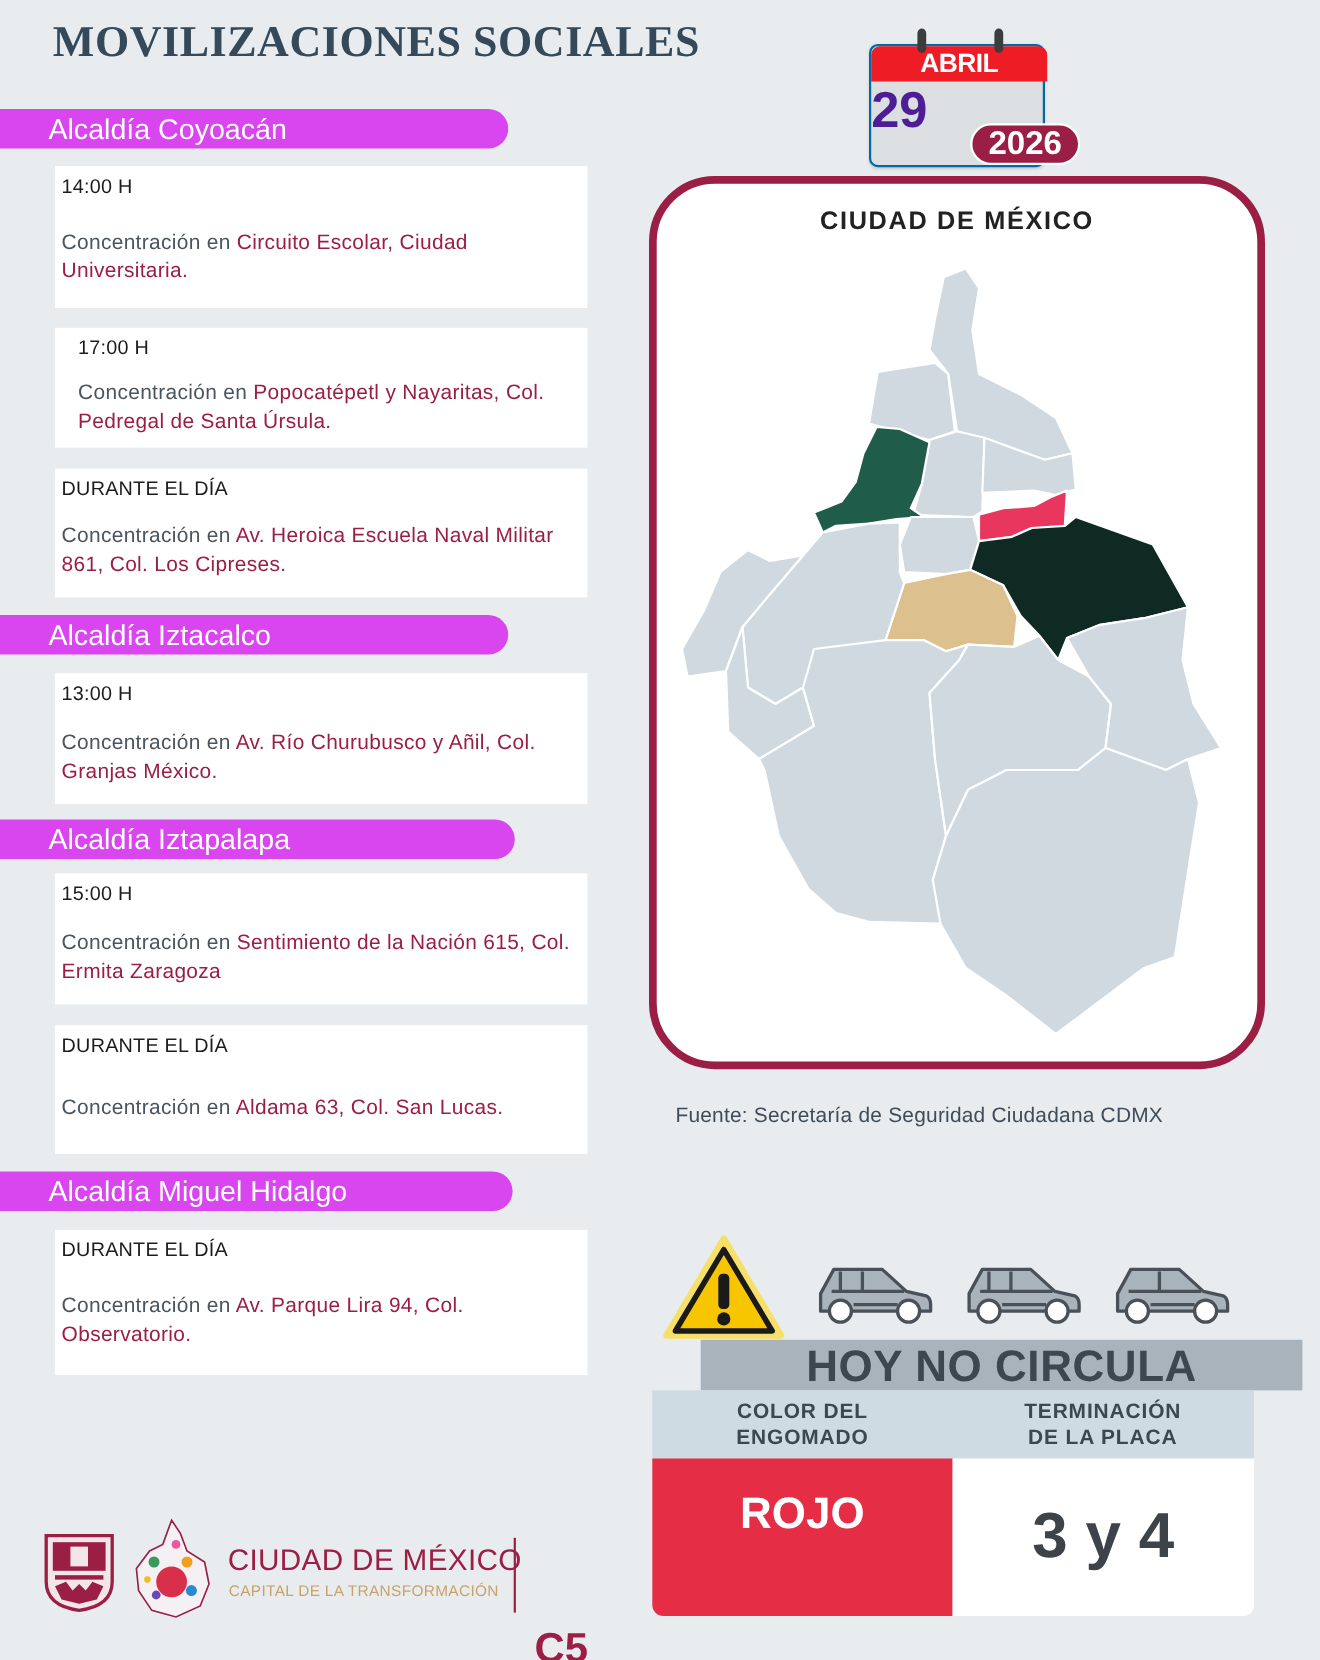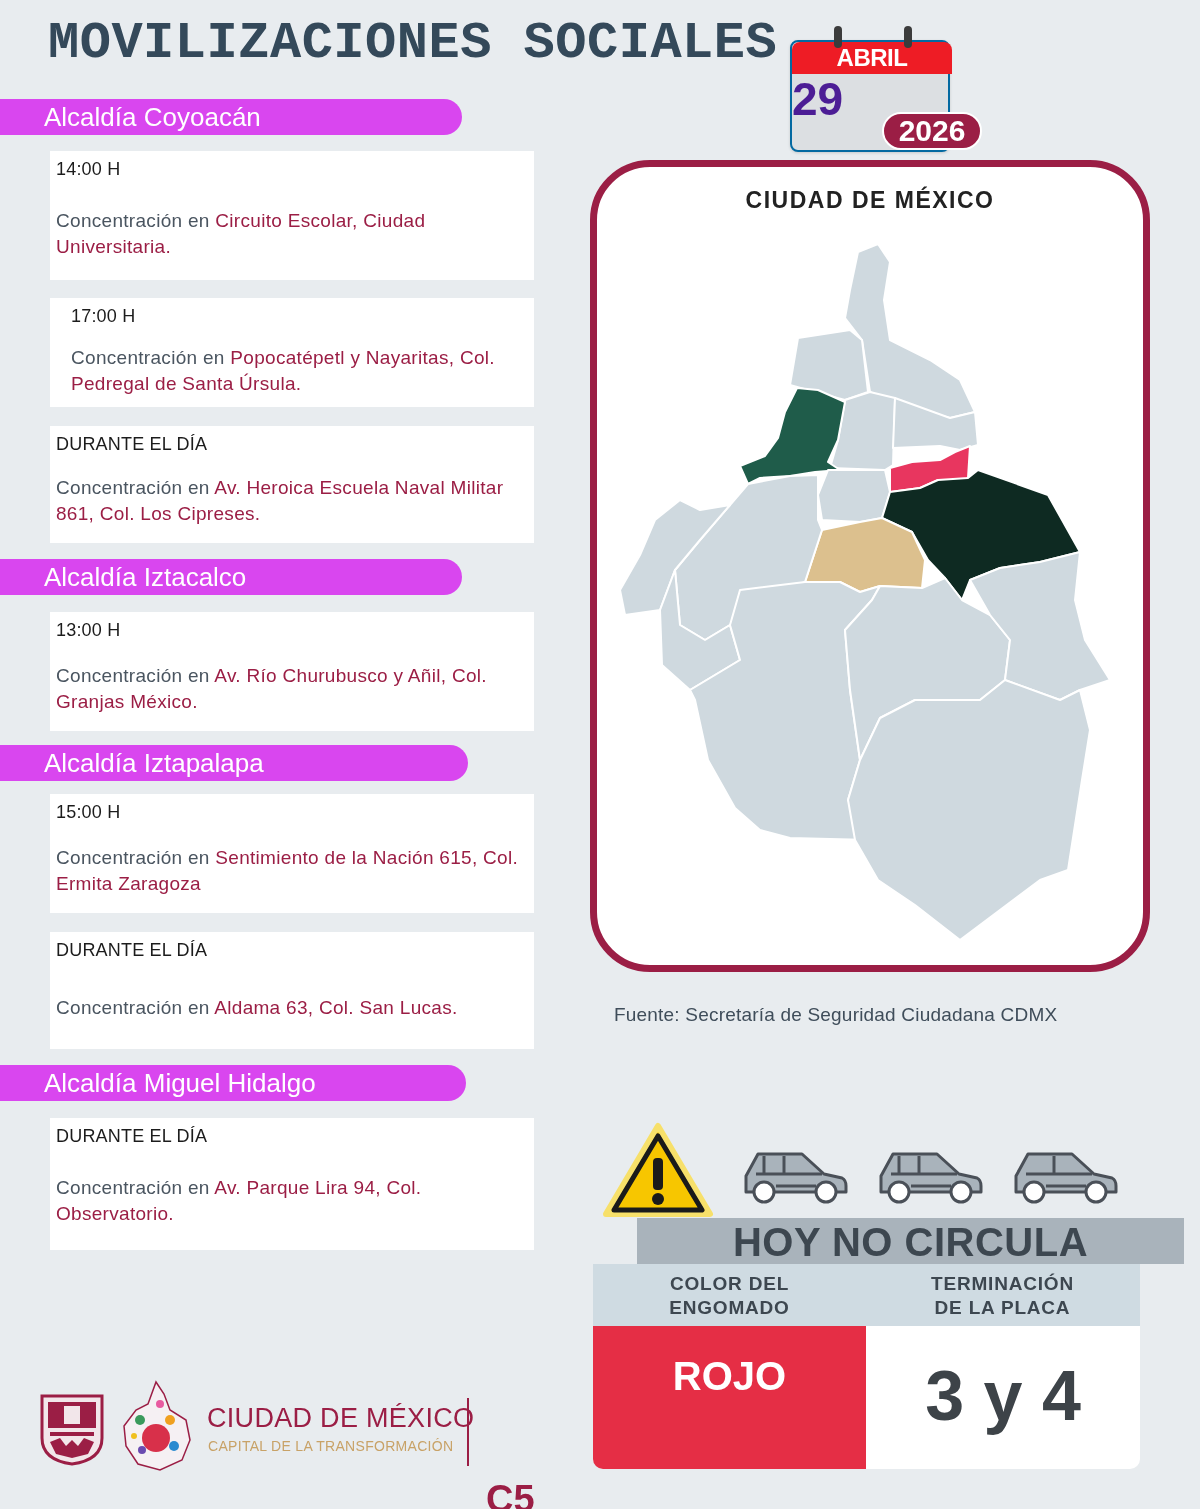--- a/index.html
+++ b/index.html
@@ -5,22 +5,22 @@
   * { box-sizing: border-box; margin: 0; padding: 0; }
   html, body { width: 1200px; height: 1509px; }
   body {
     background: #e8ecef;
     font-family: "Liberation Sans", sans-serif;
     position: relative;
     overflow: hidden;
   }
   .title {
     position: absolute; left: 48px; top: 14px;
-    font-family: Liberation Mono, monospace;
-    font-weight: 700; font-size: 52px; color: #34495a;
+    font-family: Liberation Serif, serif;
+    font-weight: 700; font-size: 40px; color: #34495a;
     letter-spacing: 0.5px;
   }
   
   .calendar { position: absolute; left: 790px; top: 22px; width: 190px; height: 130px; }
   .cal-body {
     position: absolute; left: 0; top: 18px; width: 160px; height: 112px;
     background: #dcdfe2; border-radius: 8px; border: 2px solid #0369a1;
     box-shadow: 0 1px 3px rgba(0,0,0,0.15);
   }
   .cal-head {
@@ -97,21 +97,21 @@
     color: #fff; font-weight: 700; font-size: 40px;
   }
   .hnc-holo {
     position: absolute; left: 0; bottom: 0; width: 100%; height: 38px;
     background: #b1081e; color: #fff; font-weight: 700; font-size: 21px;
     text-align: center; line-height: 38px;
   }
   .hnc-plates {
     position: absolute; left: 866px; top: 1326px; width: 274px; height: 143px;
     background: #fff; border-radius: 0 0 10px 0;
-    color: #3d4348; font-weight: 700; font-size: 70px; text-align: center; line-height: 140px;
+    color: #3d4348; font-weight: 700; font-size: 58px; text-align: center; line-height: 140px;
   }
 
   
   .shield { position: absolute; left: 40px; top: 1394px; }
   .cdmx-map-logo { position: absolute; left: 120px; top: 1380px; }
   .logo-text1 {
     position: absolute; left: 207px; top: 1403px; font-size: 27px; color: #9b1e45;
     font-weight: 400; letter-spacing: 0.3px;
   }
   .logo-text2 {

